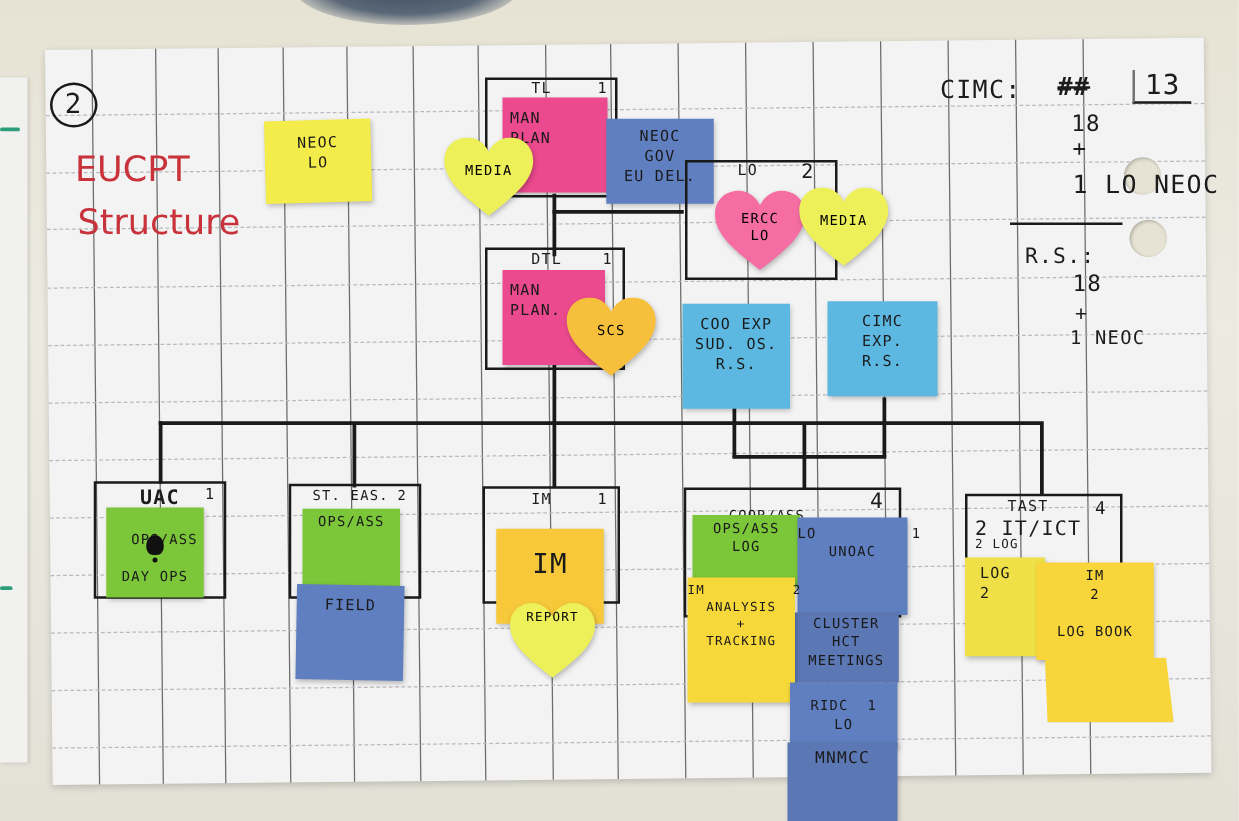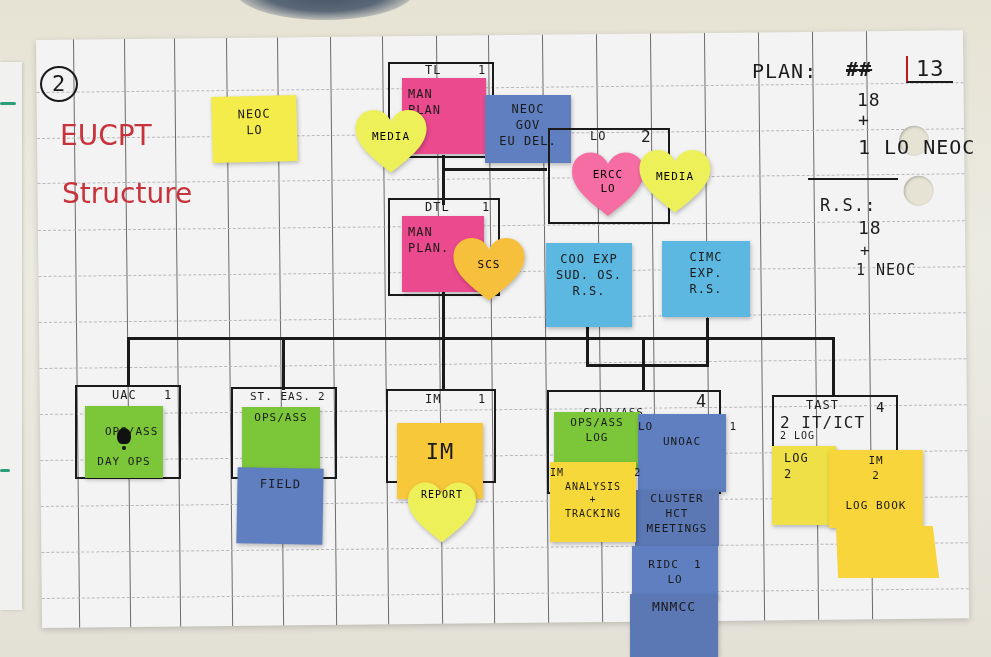--- a/index.html
+++ b/index.html
@@ -69,25 +69,25 @@
     <div class="hline" style="top:466px"></div>
   <div class="hline" style="top:512px"></div>
     <div class="hline" style="top:558px"></div>
 
   <div class="hole" style="left:862px;top:95px"></div>
   <div class="hole" style="left:866px;top:145px"></div>
 </div>
 
 <div class="hand" style="left:40px;top:66px;width:34px;height:32px;border:2px solid #1a1a1a;border-radius:50%;text-align:center;font-size:22px;line-height:32px;">2</div>
 <div class="hand red" style="left:60px;top:120px;font-size:28px;">EUCPT</div>
-<div class="hand red" style="left:62px;top:162px;font-size:28px;margin-top:16px;">Structure</div>
-
-<div class="hand" style="left:752px;top:60px;font-size:20px;">PLAN:</div>
+<div class="hand red" style="left:62px;top:162px;font-size:28px;">Structure</div>
+
+<div class="hand" style="left:752px;top:60px;font-size:20px;">CIMC:</div>
 <div class="hand" style="left:846px;top:58px;font-size:20px;font-weight:bold;text-decoration:line-through;">##</div>
-<div class="hand" style="left:906px;top:56px;font-size:22px;border-left:2px solid #b91c1c;border-bottom:2px solid #1a1a1a;padding:0 8px;">13</div>
+<div class="hand" style="left:906px;top:56px;font-size:22px;border-left:2px solid #737373;border-bottom:2px solid #1a1a1a;padding:0 8px;">13</div>
 <div class="hand" style="left:857px;top:90px;font-size:18px;">18</div>
 <div class="hand" style="left:858px;top:110px;font-size:18px;">+</div>
 <div class="hand" style="left:858px;top:136px;font-size:20px;">1 LO NEOC</div>
 <div class="line" style="left:808px;top:178px;width:90px;height:2px;"></div>
 <div class="hand" style="left:820px;top:196px;font-size:17px;">R.S.:</div>
 <div class="hand" style="left:858px;top:218px;font-size:18px;">18</div>
 <div class="hand" style="left:860px;top:242px;font-size:16px;">+</div>
 <div class="hand" style="left:856px;top:262px;font-size:15px;">1 NEOC</div>
 
 <div class="line" style="left:442px;top:155px;width:3px;height:50px;"></div>
@@ -153,21 +153,21 @@
 </div>
 
 <div class="note" style="left:546px;top:243px;width:86px;height:84px;background:#5cb8e0;">COO EXP
 SUD. OS.
 R.S.</div>
 <div class="note" style="left:662px;top:241px;width:88px;height:76px;background:#5cb8e0;">CIMC
 EXP.
 R.S.</div>
 
 <div class="box" style="left:75px;top:385px;width:102px;height:90px;"></div>
-<div class="hand" style="left:112px;top:389px;font-size:12px;">UAC</div>
+<div class="hand" style="left:112px;top:389px;font-size:16px;font-weight:bold;">UAC</div>
 <div class="hand" style="left:164px;top:389px;font-size:12px;">1</div>
 <div class="note" style="left:85px;top:406px;width:78px;height:72px;background:#7cc63a;font-size:11px;padding-top:4px;">
   <span>OPS/ASS
 
 DAY OPS</span>
   <div style="position:absolute;left:32px;top:22px;width:14px;height:16px;border-radius:50% 50% 40% 40%;background:#111;"></div>
   <div style="position:absolute;left:37px;top:40px;width:4px;height:4px;border-radius:50%;background:#111;"></div>
 </div>
 
 <div class="box" style="left:231px;top:387px;width:102px;height:88px;"></div>
@@ -190,21 +190,21 @@
 <div class="box" style="left:547px;top:390px;width:170px;height:100px;"></div>
 <div class="hand" style="left:583px;top:407px;font-size:11px;">COOR/ASS</div>
 <div class="hand" style="left:696px;top:392px;font-size:17px;">4</div>
 <div class="note" style="left:554px;top:412px;width:86px;height:58px;background:#7cc63a;font-size:11px;padding-top:4px;">OPS/ASS
 LOG</div>
 <div class="note" style="left:638px;top:414px;width:88px;height:78px;background:#5f7fc0;font-size:11px;padding-top:6px;">LO          1
 UNOAC</div>
 <div class="note" style="left:635px;top:490px;width:84px;height:56px;background:#5b77b4;font-size:11px;padding-top:2px;">CLUSTER
 HCT
 MEETINGS</div>
-<div class="note" style="left:550px;top:462px;width:86px;height:80px;background:#f7d83a;font-size:10px;padding-top:4px;">IM          2
+<div class="note" style="left:550px;top:462px;width:86px;height:100px;background:#f7d83a;font-size:10px;padding-top:4px;">IM          2
 ANALYSIS
 +
 TRACKING</div>
 <div class="note" style="left:632px;top:546px;width:86px;height:52px;background:#5f7fc0;font-size:11px;padding-top:12px;">RIDC  1
 LO</div>
 <div class="note" style="left:630px;top:594px;width:88px;height:63px;background:#5b77b4;font-size:13px;padding-top:4px;">MNMCC</div>
 
 <div class="box" style="left:772px;top:395px;width:122px;height:100px;"></div>
 <div class="hand" style="left:806px;top:399px;font-size:12px;">TAST</div>
 <div class="hand" style="left:876px;top:399px;font-size:14px;">4</div>

